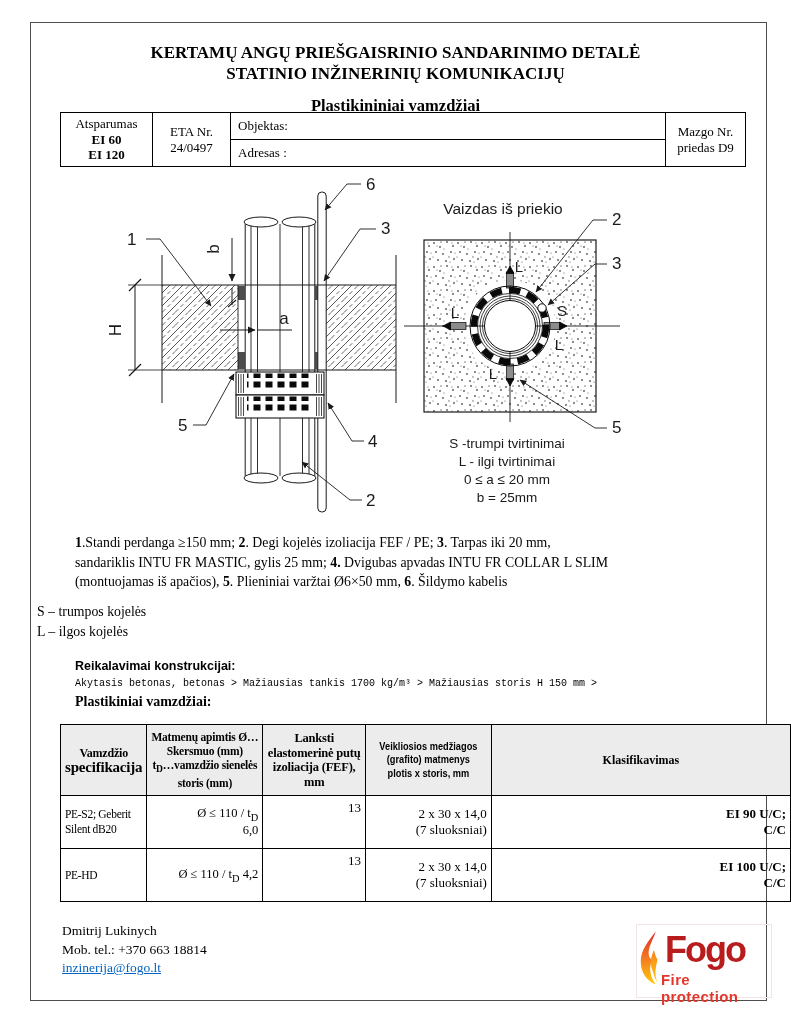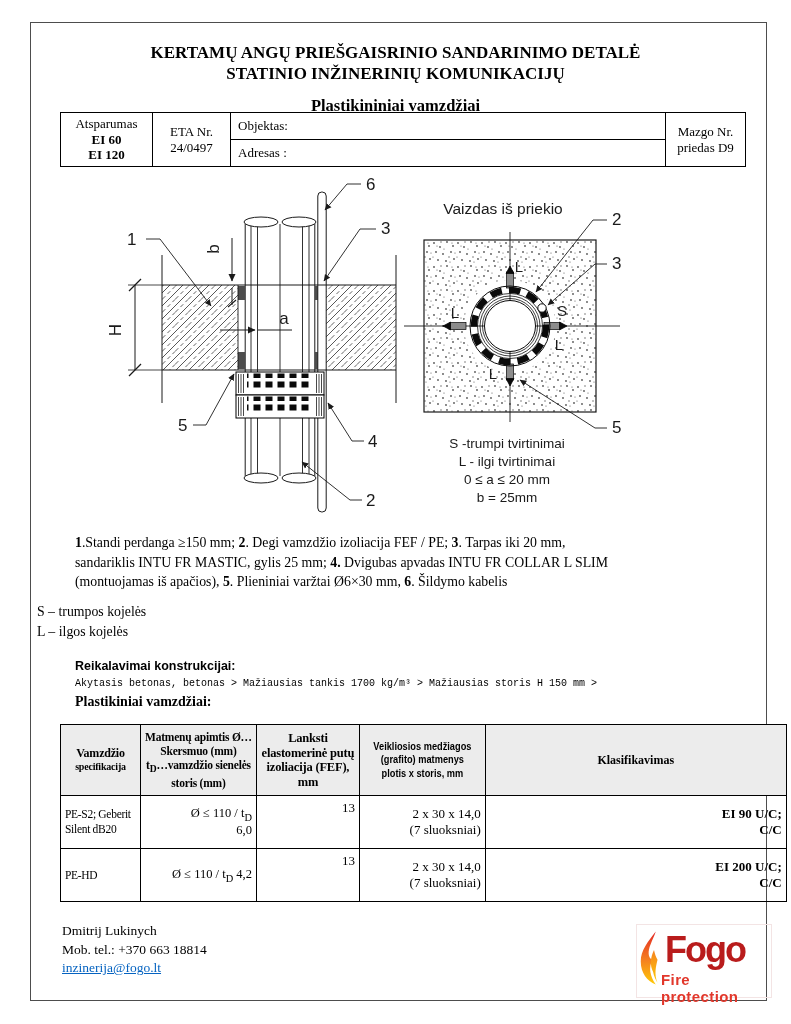--- a/index.html
+++ b/index.html
@@ -265,23 +265,23 @@
       <g>
         <text class="note" x="507" y="448" text-anchor="middle">S -trumpi tvirtinimai</text>
         <text class="note" x="507" y="466" text-anchor="middle">L - ilgi tvirtinimai</text>
         <text class="note" x="507" y="484" text-anchor="middle">0 ≤ a ≤ 20 mm</text>
         <text class="note" x="507" y="502" text-anchor="middle">b = 25mm</text>
       </g>
     </g>
   </svg>
 
   <div class="legend">
-    <span class="b">1</span><span>.Standi perdanga ≥150 mm; </span><span class="b">2</span><span>. Degi vamzdžio izoliacija FEF / PE; </span><span class="b">3</span><span>. Tarpas iki 20 mm,</span><br>
+    <span class="b">1</span><span>.Standi perdanga ≥150 mm; </span><span class="b">2</span><span>. Degi kojelės izoliacija FEF / PE; </span><span class="b">3</span><span>. Tarpas iki 20 mm,</span><br>
     <span>sandariklis INTU FR MASTIC, gylis 25 mm; </span><span class="b">4.</span><span> Dvigubas apvadas INTU FR COLLAR L SLIM</span><br>
-    <span>(montuojamas iš apačios), </span><span class="b">5</span><span>. Plieniniai varžtai Ø6×30 mm, </span><span class="b">6</span><span>. Šildymo kabelis</span>
+    <span>(montuojamas iš apačios), </span><span class="b">5</span><span>. Plieniniai varžtai Ø6×50 mm, </span><span class="b">6</span><span>. Šildymo kabelis</span>
   </div>
 
   <div class="legs">
     <div>S – trumpos kojelės</div>
     <div>L – ilgos kojelės</div>
   </div>
 
   <div class="req">
     <div class="h">Reikalavimai konstrukcijai:</div>
     <div class="t">Akytasis betonas, betonas &gt; Mažiausias tankis 1700 kg/m³ &gt; Mažiausias storis H 150 mm &gt;</div>
@@ -293,21 +293,21 @@
       <col style="width:80px">
         <col style="width:105px">
         <col style="width:103px">
         <col style="width:103px">
         <col style="width:301px">
     </colgroup>
     <thead>
       <tr>
         <th>
           <div class="nw">Vamzdžio</div>
-          <div class="nw" style="font-size:10px">specifikacija</div>
+          <div class="nw" style="font-size:15px">specifikacija</div>
         </th>
         <th style="font-size:11.5px;line-height:14px;">
           <div class="nw">Matmenų apimtis Ø…</div>
           <div class="nw">Skersmuo (mm)</div>
           <div class="nw"><span>t</span><sub>D</sub><span>…vamzdžio sienelės</span></div>
           <div class="nw">storis (mm)</div>
         </th>
         <th style="font-size:12.5px;letter-spacing:-0.2px;">
           <div>Lanksti</div>
           <div>elastomerinė putų</div>
@@ -343,21 +343,21 @@
         <td class="left">
           <div class="spec-name nw">PE-HD</div>
         </td>
         <td style="font-size:12.5px;"><span>Ø ≤ 110 / t</span><sub>D</sub><span> 4,2</span></td>
         <td class="top">13</td>
         <td>
           <div>2 x 30 x 14,0</div>
           <div>(7 sluoksniai)</div>
         </td>
         <td class="b">
-          <div>EI 200 U/C;</div>
+          <div>EI 100 U/C;</div>
           <div>C/C</div>
         </td>
       </tr>
     </tbody>
   </table>
 
   <div class="contact">
     <div>Dmitrij Lukinych</div>
     <div>Mob. tel.: +370 663 18814</div>
     <div class="mail" style="color:#0563c1">inzinerija@fogo.lt</div>

